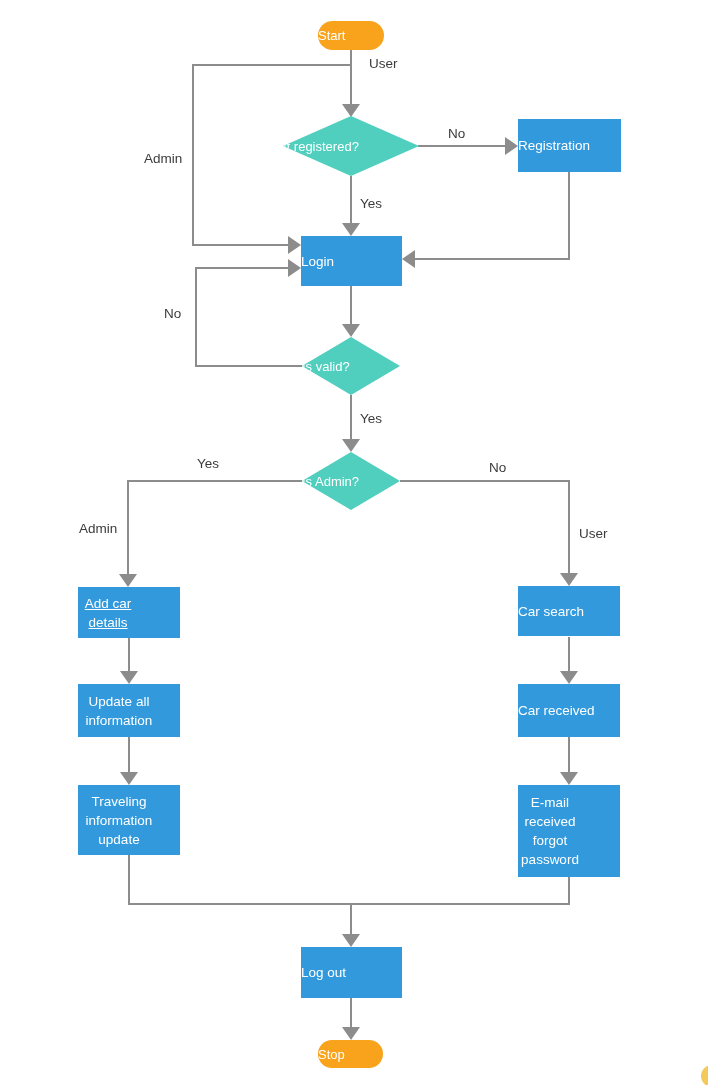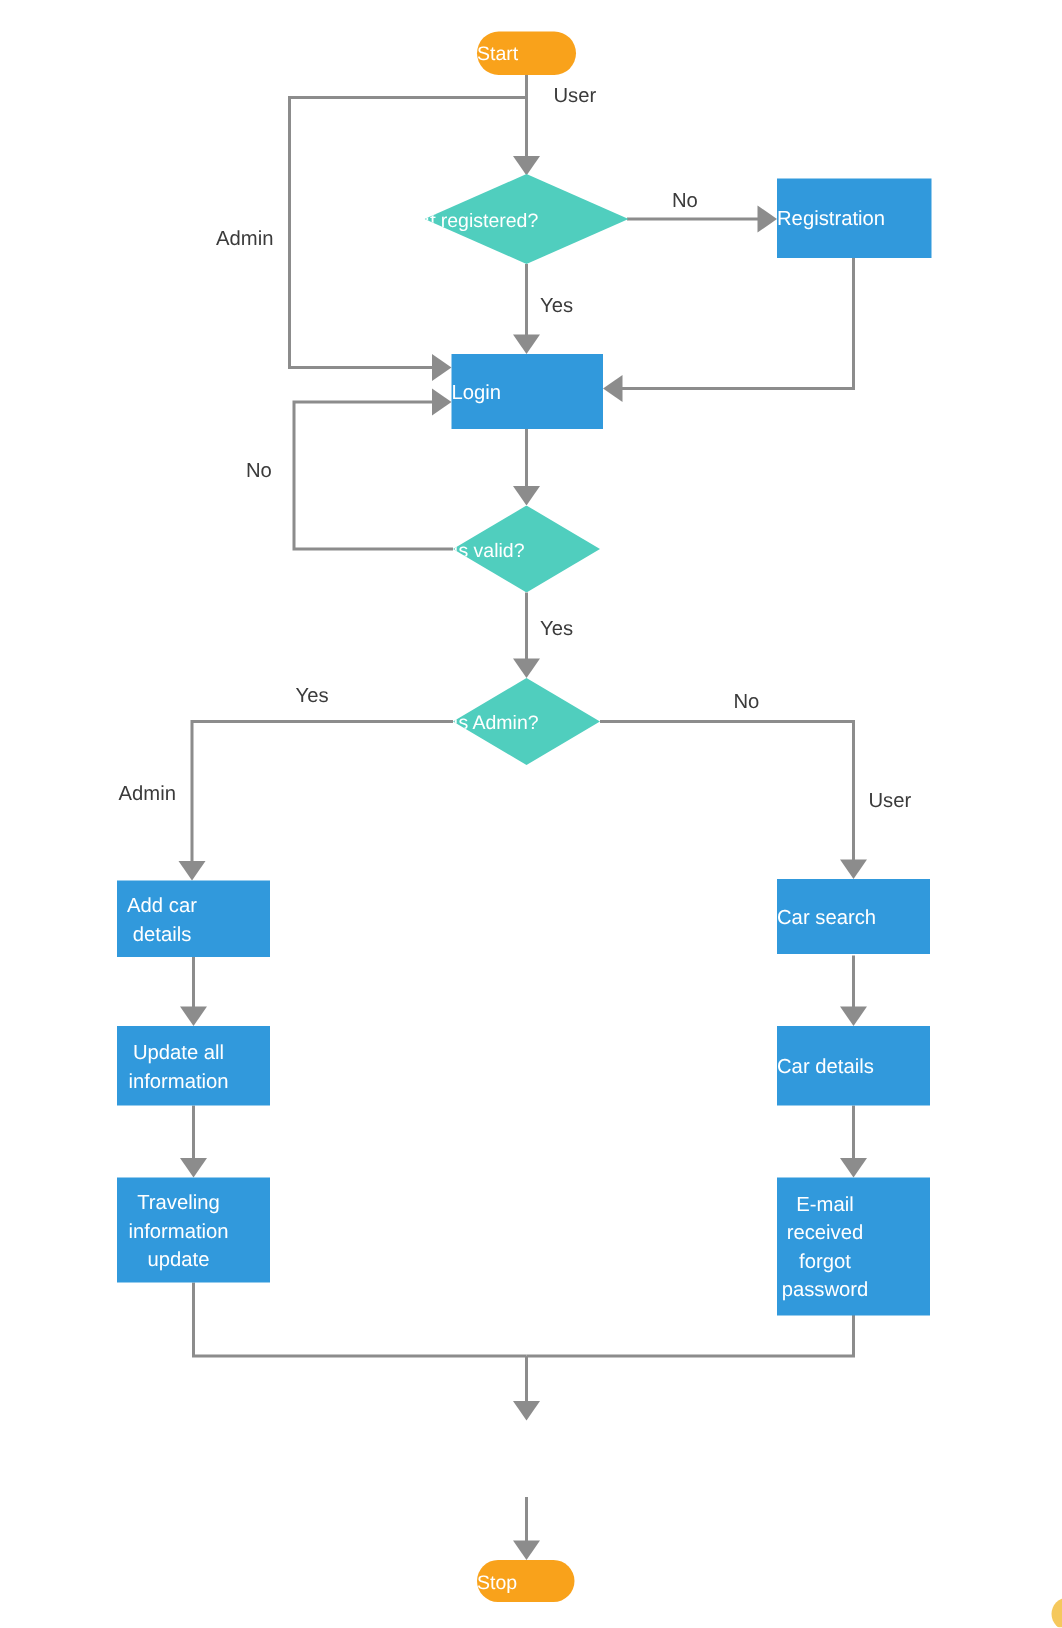--- a/index.html
+++ b/index.html
@@ -16,21 +16,21 @@
     box-sizing:border-box;
   }
   .process{background:var(--process,#3199DC);}
   .terminator{background:var(--terminator,#F9A21B);border-radius:15px;font-size:13px;}
   .decision{
     background:var(--decision,#50CEBE);
     clip-path:polygon(50% 0%,100% 50%,50% 100%,0% 50%);
     font-size:13px;
   }
   .node span{display:inline-block;}
-  .wrap-60 span{max-width:60px;}
+  .wrap-60 span{max-width:60px;text-decoration:underline;}
   .wrap-80 span{max-width:82px;}
   .wrap-64 span{max-width:64px;}
   .edge-label{
     position:absolute;z-index:2;font-size:13.5px;color:var(--label-text,#3B3B3B);
     white-space:nowrap;
   }
   .corner-accent{
     position:absolute;z-index:3;width:22px;height:22px;border-radius:50%;
     background:var(--corner-accent,#F5C85C);left:701px;top:1065px;
   }
@@ -147,27 +147,30 @@
 
   <div class="node process wrap-80" style="left:78px;top:785px;width:102px;height:70px">
     <span>Traveling information update</span>
   </div>
 
   <div class="node process" style="left:518px;top:586px;width:102px;height:50px">
     <span>Car search</span>
   </div>
 
   <div class="node process" style="left:518px;top:684px;width:102px;height:53px">
-    <span>Car details</span>
+    <span>Car received</span>
   </div>
 
   <div class="node process wrap-64" style="left:518px;top:785px;width:102px;height:92px">
     <span>E-mail received forgot password</span>
   </div>
 
+  <div class="node process" style="left:301px;top:947px;width:101px;height:51px">
+    <span>Log out</span>
+  </div>
 
   <div class="node terminator" style="left:318px;top:1040px;width:65px;height:28px">
     <span>Stop</span>
   </div>
 
   <span class="edge-label" style="left:369px;top:56px">User</span>
   <span class="edge-label" style="left:448px;top:126px">No</span>
   <span class="edge-label" style="left:144px;top:151px">Admin</span>
   <span class="edge-label" style="left:360px;top:196px">Yes</span>
   <span class="edge-label" style="left:164px;top:306px">No</span>

